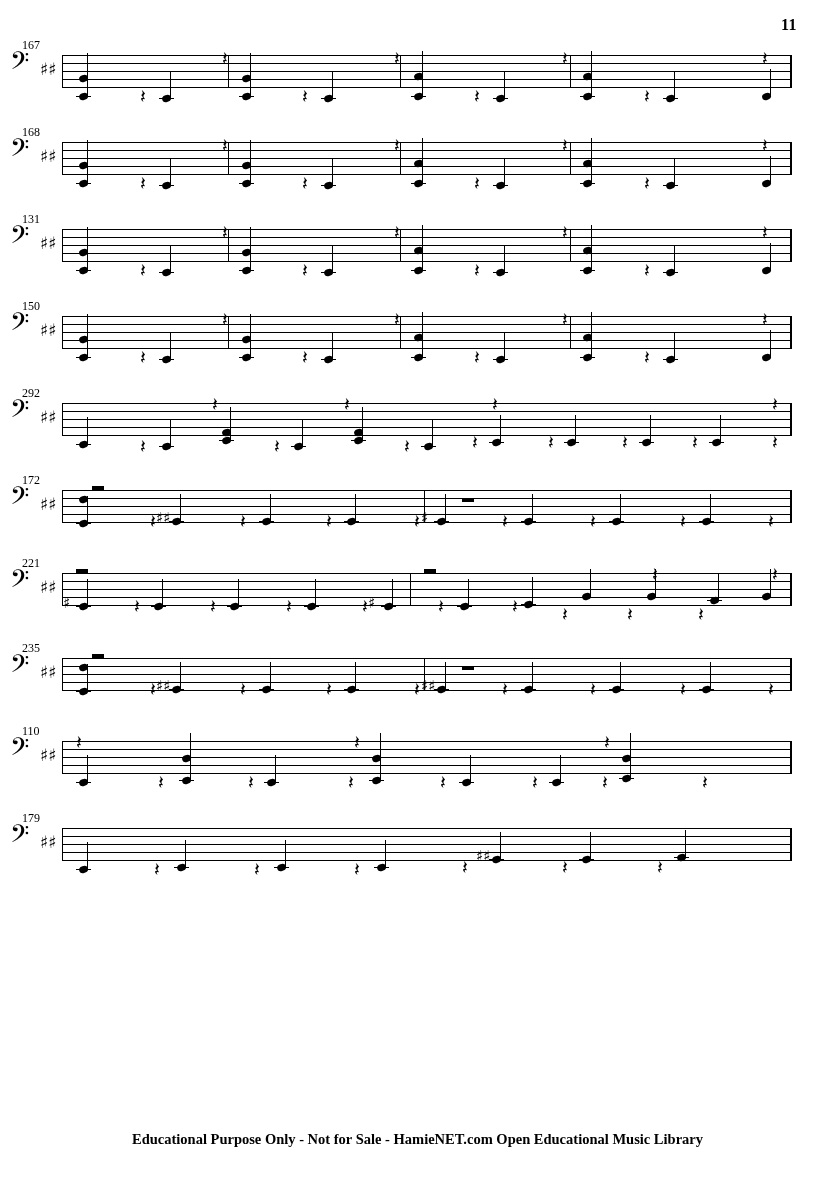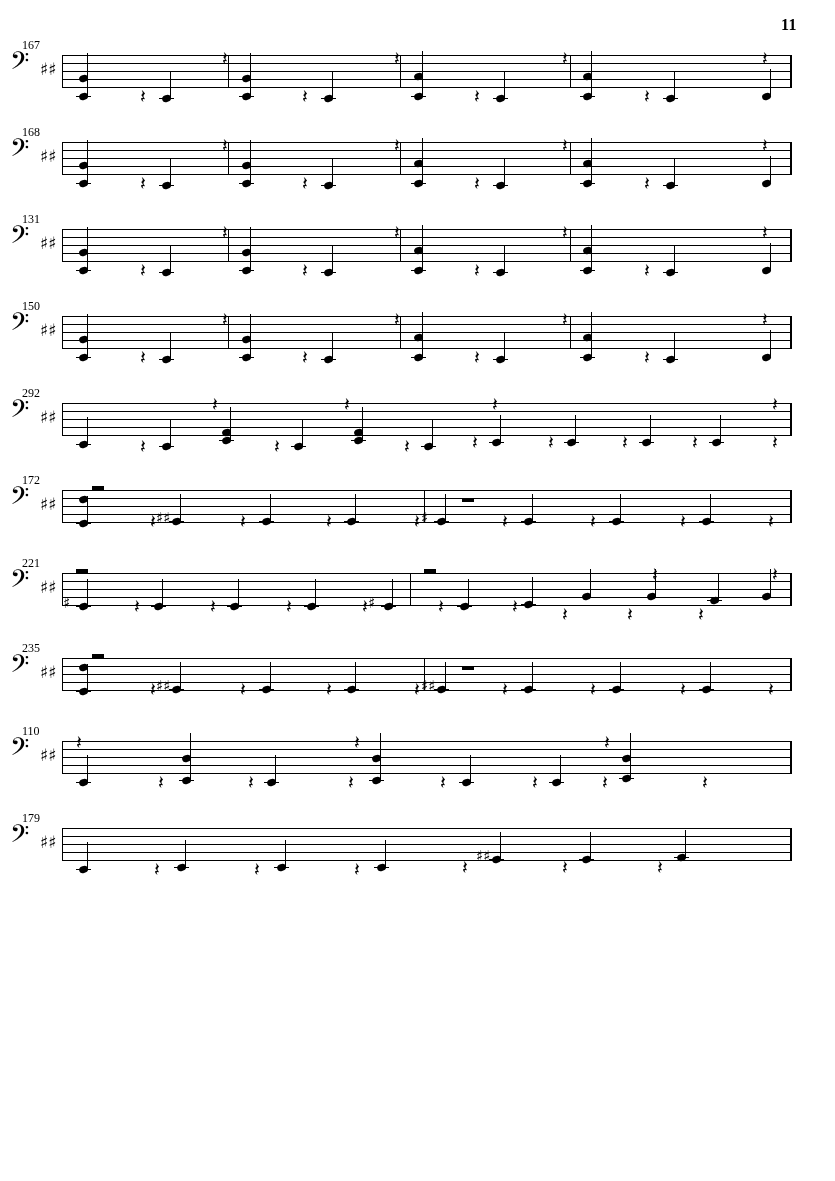--- a/index.html
+++ b/index.html
@@ -690,14 +690,15 @@
           <div class="rest-quarter" style="left: 92px; top: 32px;">𝄽</div>
           <div class="rest-quarter" style="left: 192px; top: 32px;">𝄽</div>
           <div class="rest-quarter" style="left: 292px; top: 32px;">𝄽</div>
           <div class="rest-quarter" style="left: 400px; top: 30px;">𝄽</div>
           <div class="rest-quarter" style="left: 500px; top: 30px;">𝄽</div>
           <div class="rest-quarter" style="left: 595px; top: 30px;">𝄽</div>
         </div>
       </div>
     </div>
 
+  <div class="footer">Educational Purpose Only - Not for Sale - HamieNET.com Open Educational Music Library</div>
 
 </div>
 
 </body></html>

